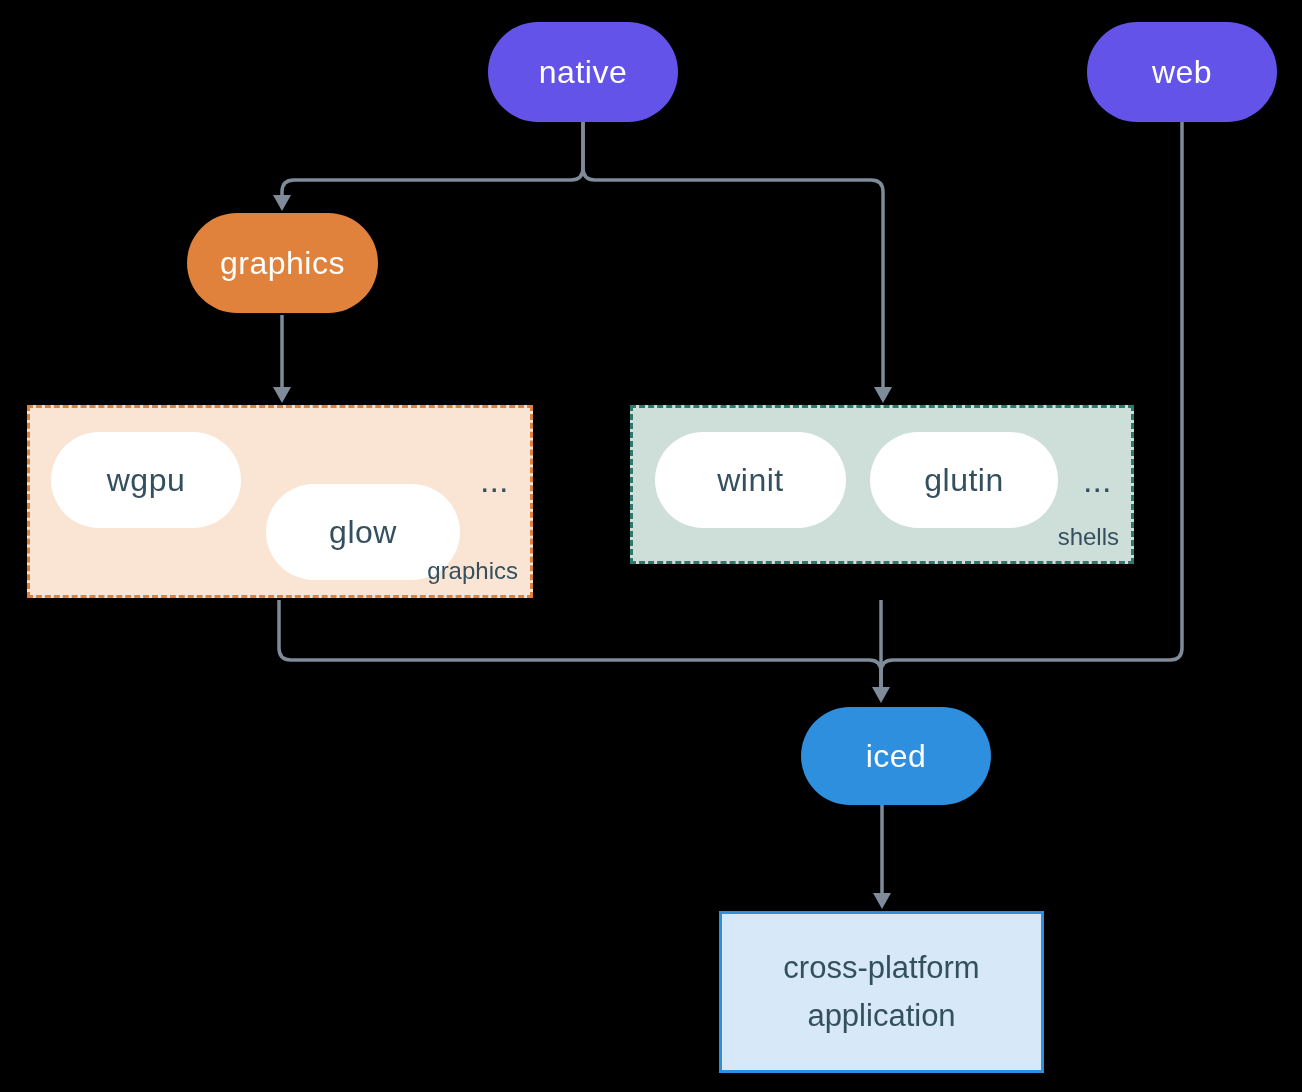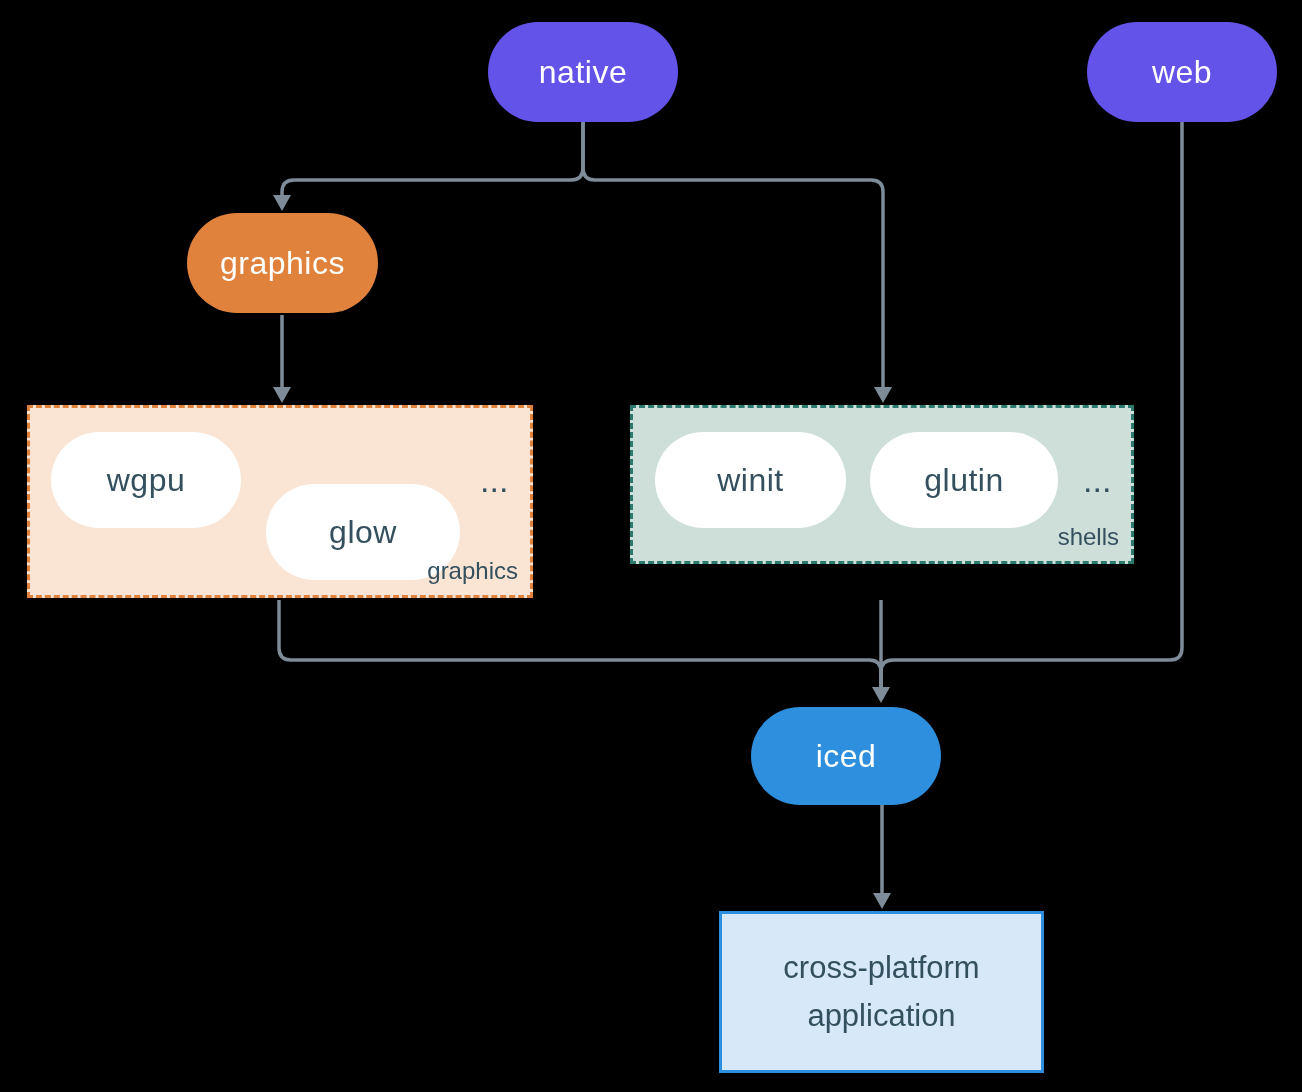--- a/index.html
+++ b/index.html
@@ -82,21 +82,21 @@
     height: 96px;
     display: flex;
     align-items: center;
     font-size: 34px;
     color: var(--dark_text);
   }
 
   .node-native   { left: 488px;  top: 22px;  width: 190px; height: 100px; }
   .node-web      { left: 1087px; top: 22px;  width: 190px; height: 100px; }
   .node-graphics { left: 187px;  top: 213px; width: 191px; height: 100px; }
-  .node-iced     { left: 751px;  top: 707px; width: 190px; height: 98px; }
+  .node-iced     { left: 801px;  top: 707px; width: 190px; height: 98px; }
 
   .pill-wgpu   { left: 21px;  top: 24px; width: 190px; height: 96px; }
   .pill-glow   { left: 236px; top: 40px; width: 194px; height: 96px; margin-top: 36px; }
   .ellipsis-renderers { left: 450px; }
   .pill-winit  { left: 22px;  top: 24px; width: 191px; height: 96px; }
   .pill-glutin { left: 237px; top: 24px; width: 188px; height: 96px; }
   .ellipsis-shells { left: 450px; }
 
   .node-application {
     position: absolute;

